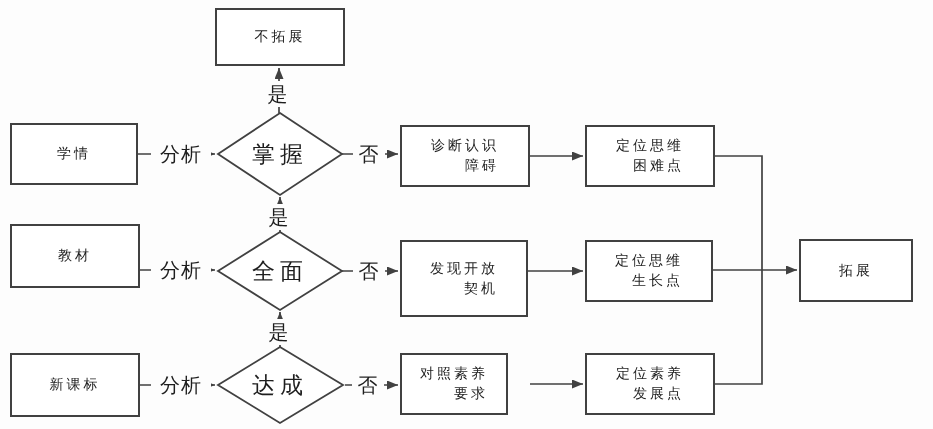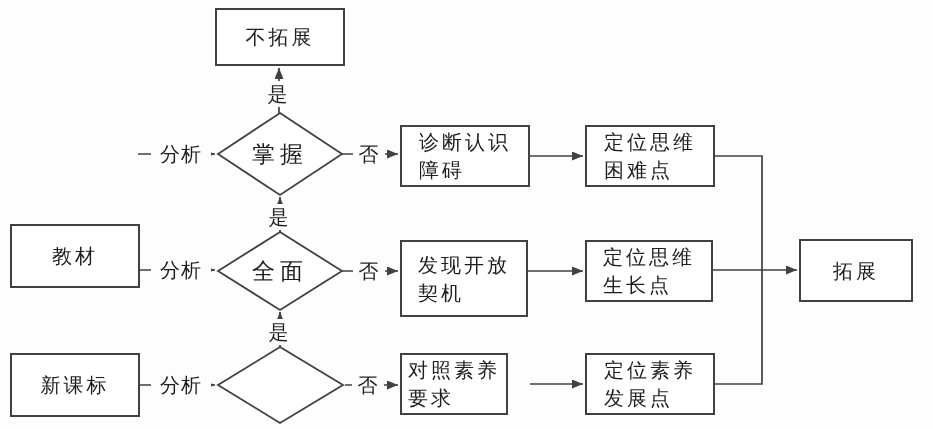--- a/index.html
+++ b/index.html
@@ -8,22 +8,22 @@
   body {
     width:933px; height:429px; background:var(--bg);
     font-family:"Liberation Serif","DejaVu Serif",serif; color:var(--text);
   }
   .stage { position:relative; width:933px; height:429px; overflow:hidden; }
   .wires { position:absolute; left:0; top:0; width:933px; height:429px; }
   .wire { stroke:var(--line); stroke-width:1.7; fill:none; }
   .diamond { fill:var(--node-bg); stroke:var(--line); stroke-width:1.8; }
   .node {
     position:absolute; border:2px solid var(--line); background:var(--node-bg);
-    display:flex; align-items:center; justify-content:center; text-align:left;
-    font-size:20px; letter-spacing:3px; line-height:1.4; white-space:pre-line;
+    display:flex; align-items:center; justify-content:center; text-align:right;
+    font-size:14px; letter-spacing:3px; line-height:1.4; white-space:pre-line;
   }
   .dlabel {
     position:absolute; display:flex; align-items:center; justify-content:center;
     text-align:center; font-size:23px; letter-spacing:5px;
   }
   .elabel {
     position:absolute; display:flex; align-items:center; justify-content:center;
     text-align:center; font-size:20px; letter-spacing:1px; background:var(--bg);
   }
 </style>
@@ -59,20 +59,23 @@
 
     <polygon class="diamond" points="280,113 342,154 280,195 218,154"></polygon>
     <polygon class="diamond" points="280,232 342,271 280,310 218,271"></polygon>
     <polygon class="diamond" points="280,347 343,385 280,423 218,385"></polygon>
   </svg>
 
   <div class="node" style="left:215px; top:8px; width:130px; height:58px">
     <span>不拓展</span>
   </div>
 
+  <div class="node" style="left:10px; top:123px; width:128px; height:62px">
+    <span>学情</span>
+  </div>
   <div class="node" style="left:10px; top:224px; width:130px; height:64px">
     <span>教材</span>
   </div>
   <div class="node" style="left:400px; top:125px; width:130px; height:62px">
     <span>诊断认识
 障碍</span>
   </div>
 
   <div class="node" style="left:10px; top:353px; width:130px; height:64px">
     <span>新课标</span>
@@ -99,20 +102,21 @@
     <span>定位素养
 发展点</span>
   </div>
 
   <div class="node" style="left:799px; top:239px; width:114px; height:63px">
     <span>拓展</span>
   </div>
 
   <div class="dlabel" style="left:220px; top:256px; width:120px; height:30px">全面</div>
   <div class="dlabel" style="left:220px; top:139px; width:120px; height:30px">掌握</div>
+  <div class="dlabel" style="left:220px; top:370px; width:120px; height:30px">达成</div>
 
   <div class="elabel" style="left:151px; top:141px; width:60px; height:26px">分析</div>
   <div class="elabel" style="left:151px; top:257px; width:60px; height:26px">分析</div>
   <div class="elabel" style="left:151px; top:372px; width:60px; height:26px">分析</div>
 
   <div class="elabel" style="left:262px; top:81px; width:32px; height:26px">是</div>
   <div class="elabel" style="left:263px; top:204px; width:32px; height:26px">是</div>
   <div class="elabel" style="left:263px; top:319px; width:32px; height:26px">是</div>
 
   <div class="elabel" style="left:353px; top:141px; width:32px; height:26px">否</div>

